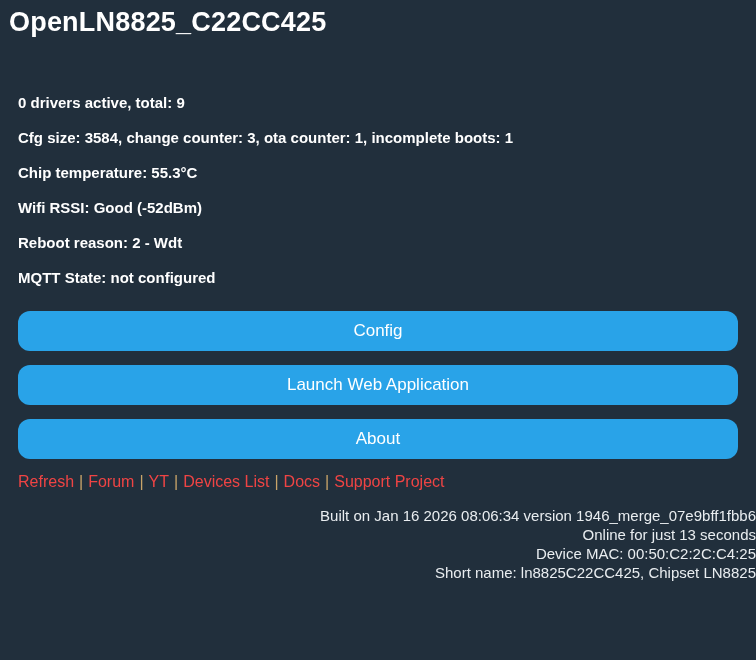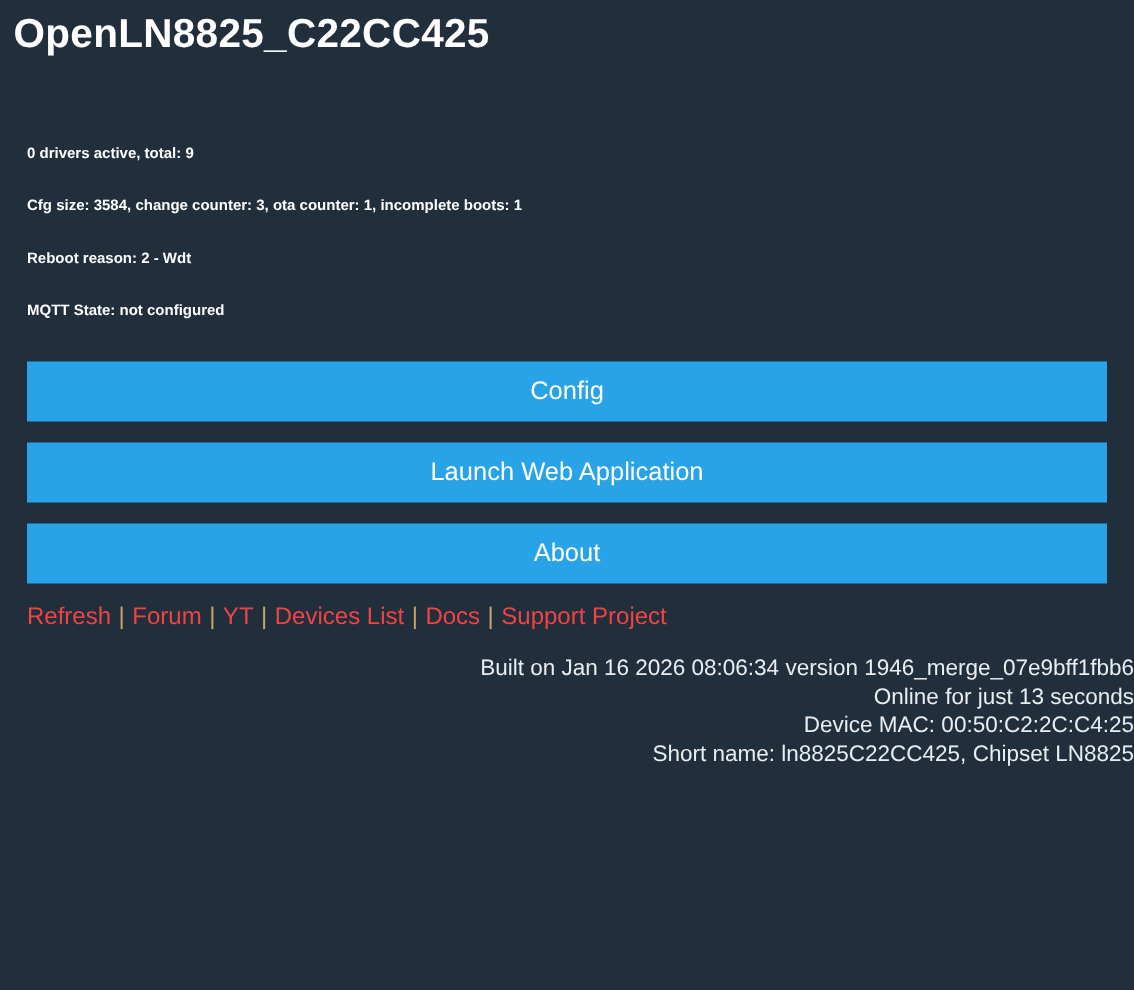--- a/index.html
+++ b/index.html
@@ -23,35 +23,35 @@
     font-size: 27px;
     font-weight: bold;
     color: #ffffff;
     letter-spacing: 0.2px;
   }
   .status-block {
     margin-top: 57px;
   }
   .status-line {
     margin: 0 0 20px 18px;
-    font-size: 10px;
+    font-size: 15px;
     font-weight: bold;
     line-height: 15px;
     color: #ffffff;
   }
   .buttons-block {
     margin: 26px 18px 0 18px;
   }
   .btn {
     display: block;
     width: 100%;
     height: 40px;
     margin-bottom: 14px;
     border: none;
-    border-radius: 0;
+    border-radius: 12px;
     font-family: "Liberation Sans", "DejaVu Sans", sans-serif;
     font-size: 17px;
     color: #ffffff;
     cursor: pointer;
     text-align: center;
     line-height: 40px;
     padding: 0;
   }
   .btn-blue { background: #29a3e8; }
   .btn-red  { background: #d33a35; }
@@ -80,20 +80,22 @@
 </head>
 <body>
 
 <div class="page">
 
   <h1 class="page-title">OpenLN8825_C22CC425</h1>
 
   <div class="status-block">
     <p class="status-line">0 drivers active, total: 9</p>
     <p class="status-line">Cfg size: 3584, change counter: 3, ota counter: 1, incomplete boots: 1</p>
+    <p class="status-line">Chip temperature: 55.3°C</p>
+    <p class="status-line">Wifi RSSI: Good (-52dBm)</p>
     <p class="status-line">Reboot reason: 2 - Wdt</p>
     <p class="status-line">MQTT State: not configured</p>
   </div>
 
   <div class="buttons-block">
     <button class="btn btn-blue">Config</button>
     <button class="btn btn-blue">Launch Web Application</button>
     <button class="btn btn-blue">About</button>
   </div>
 

